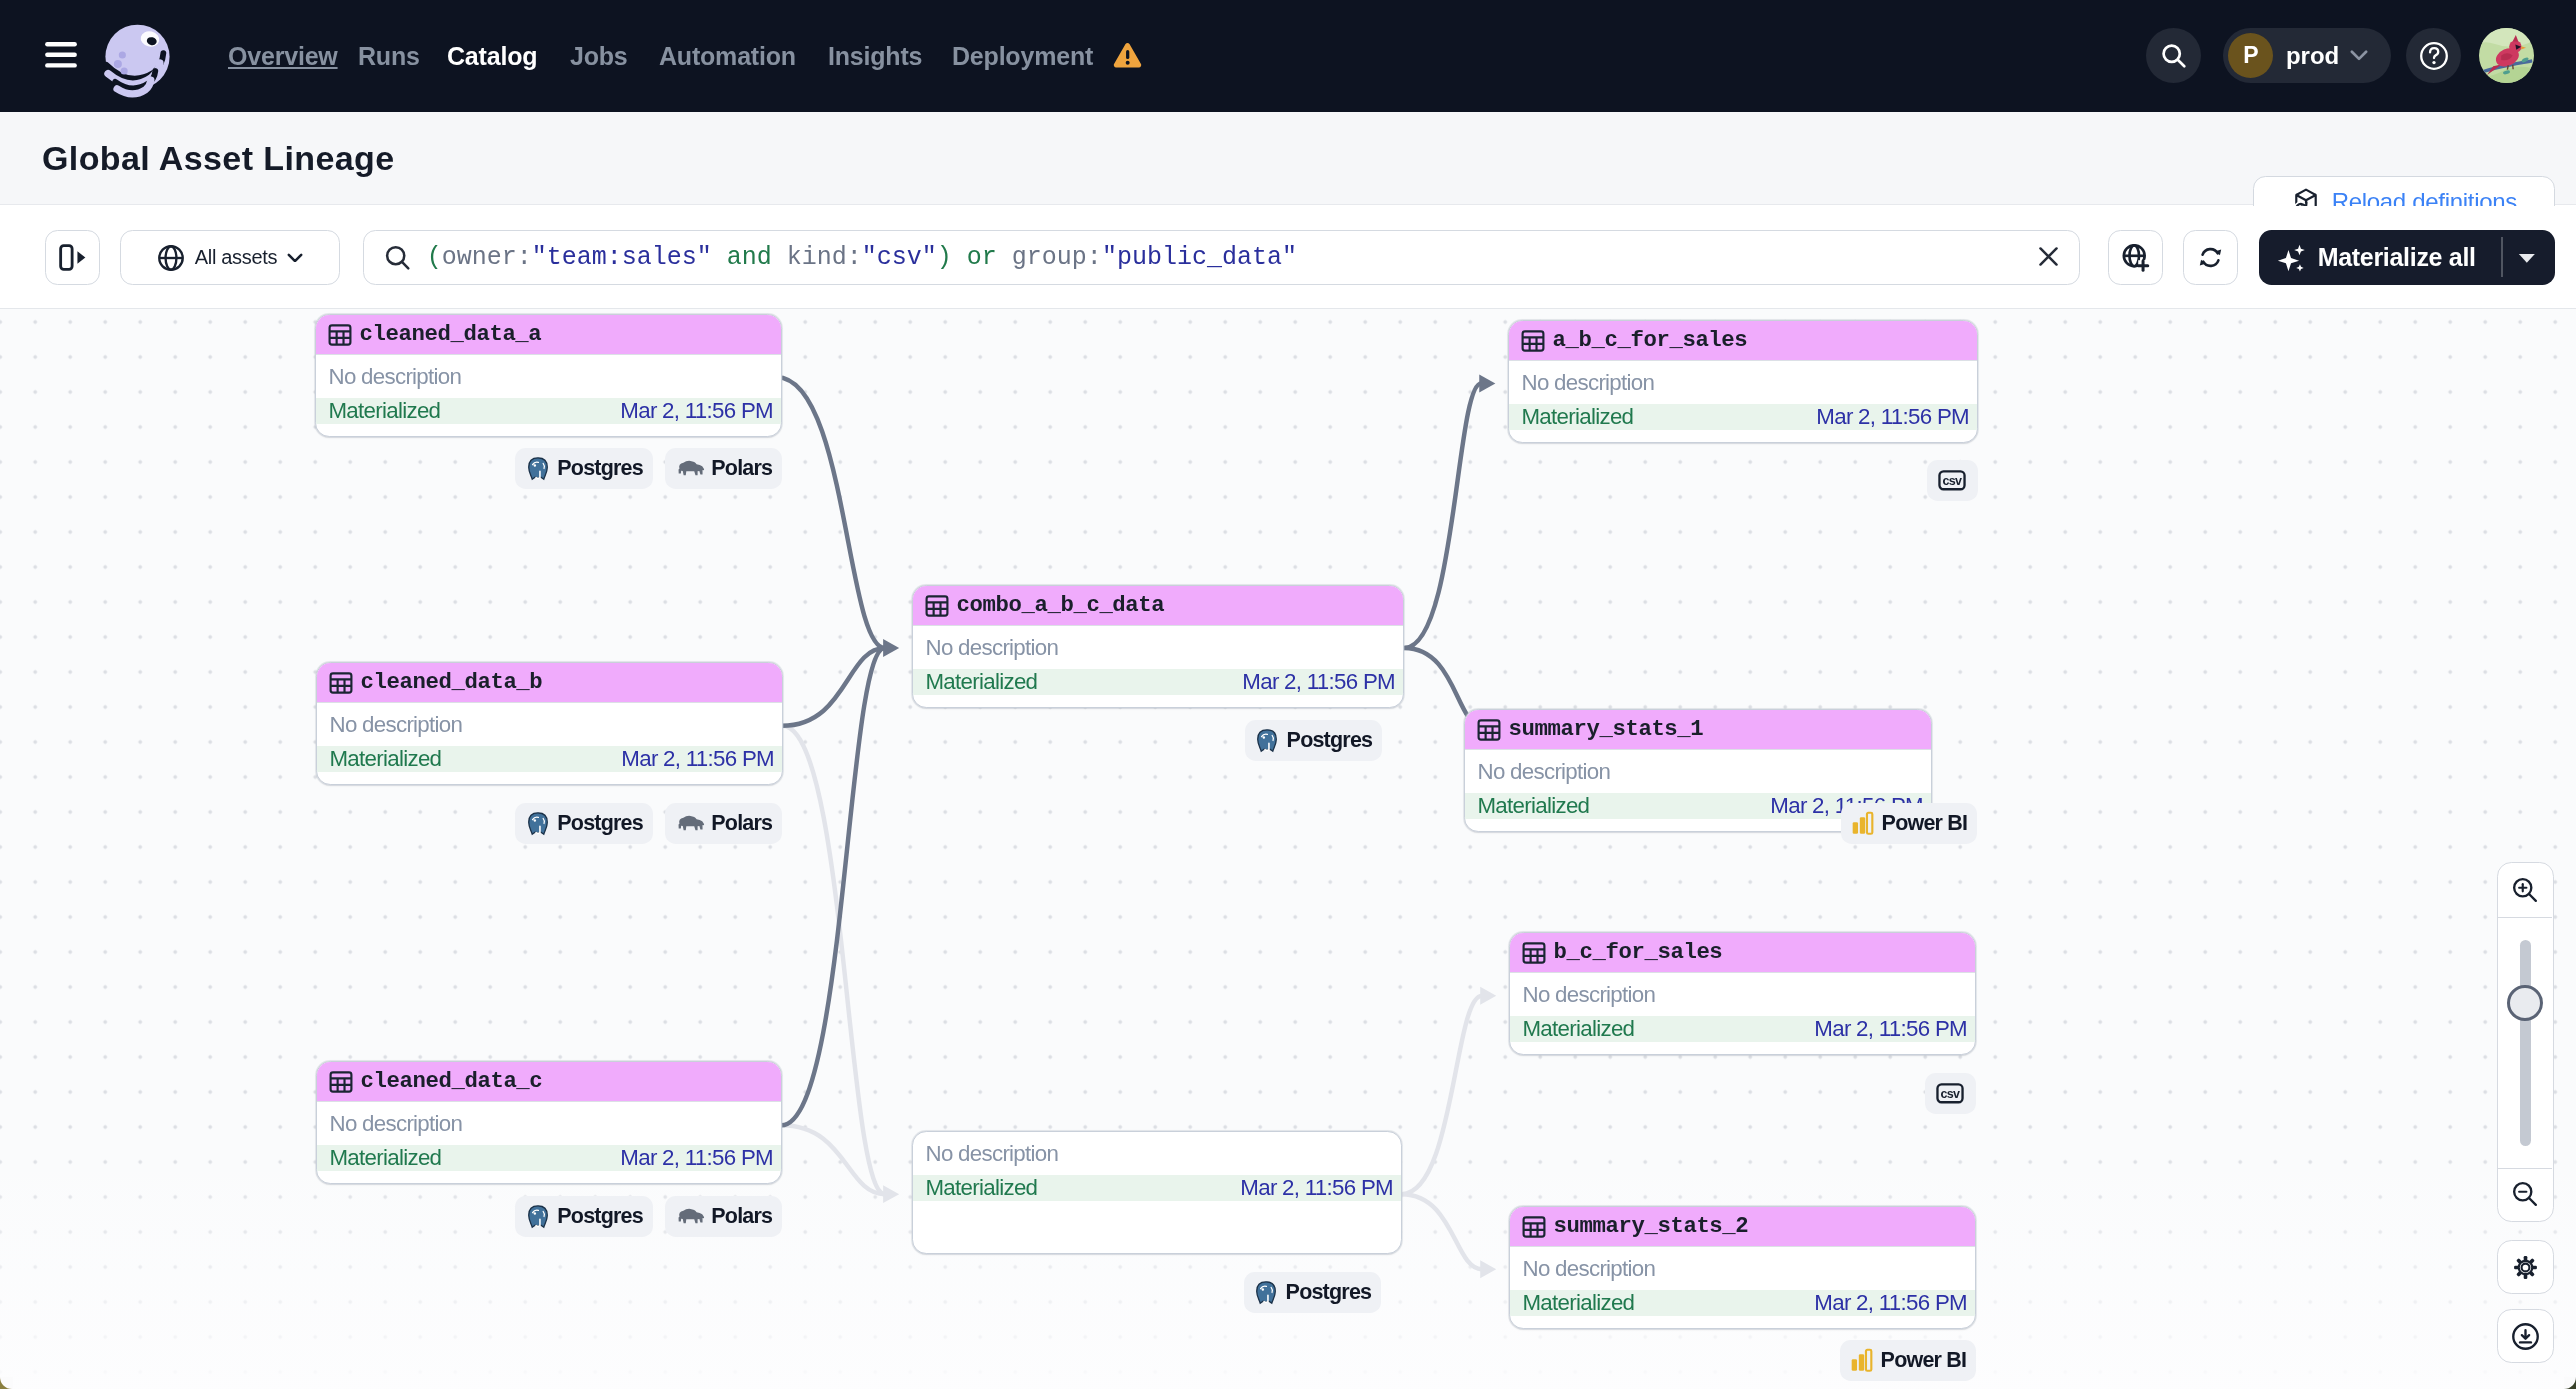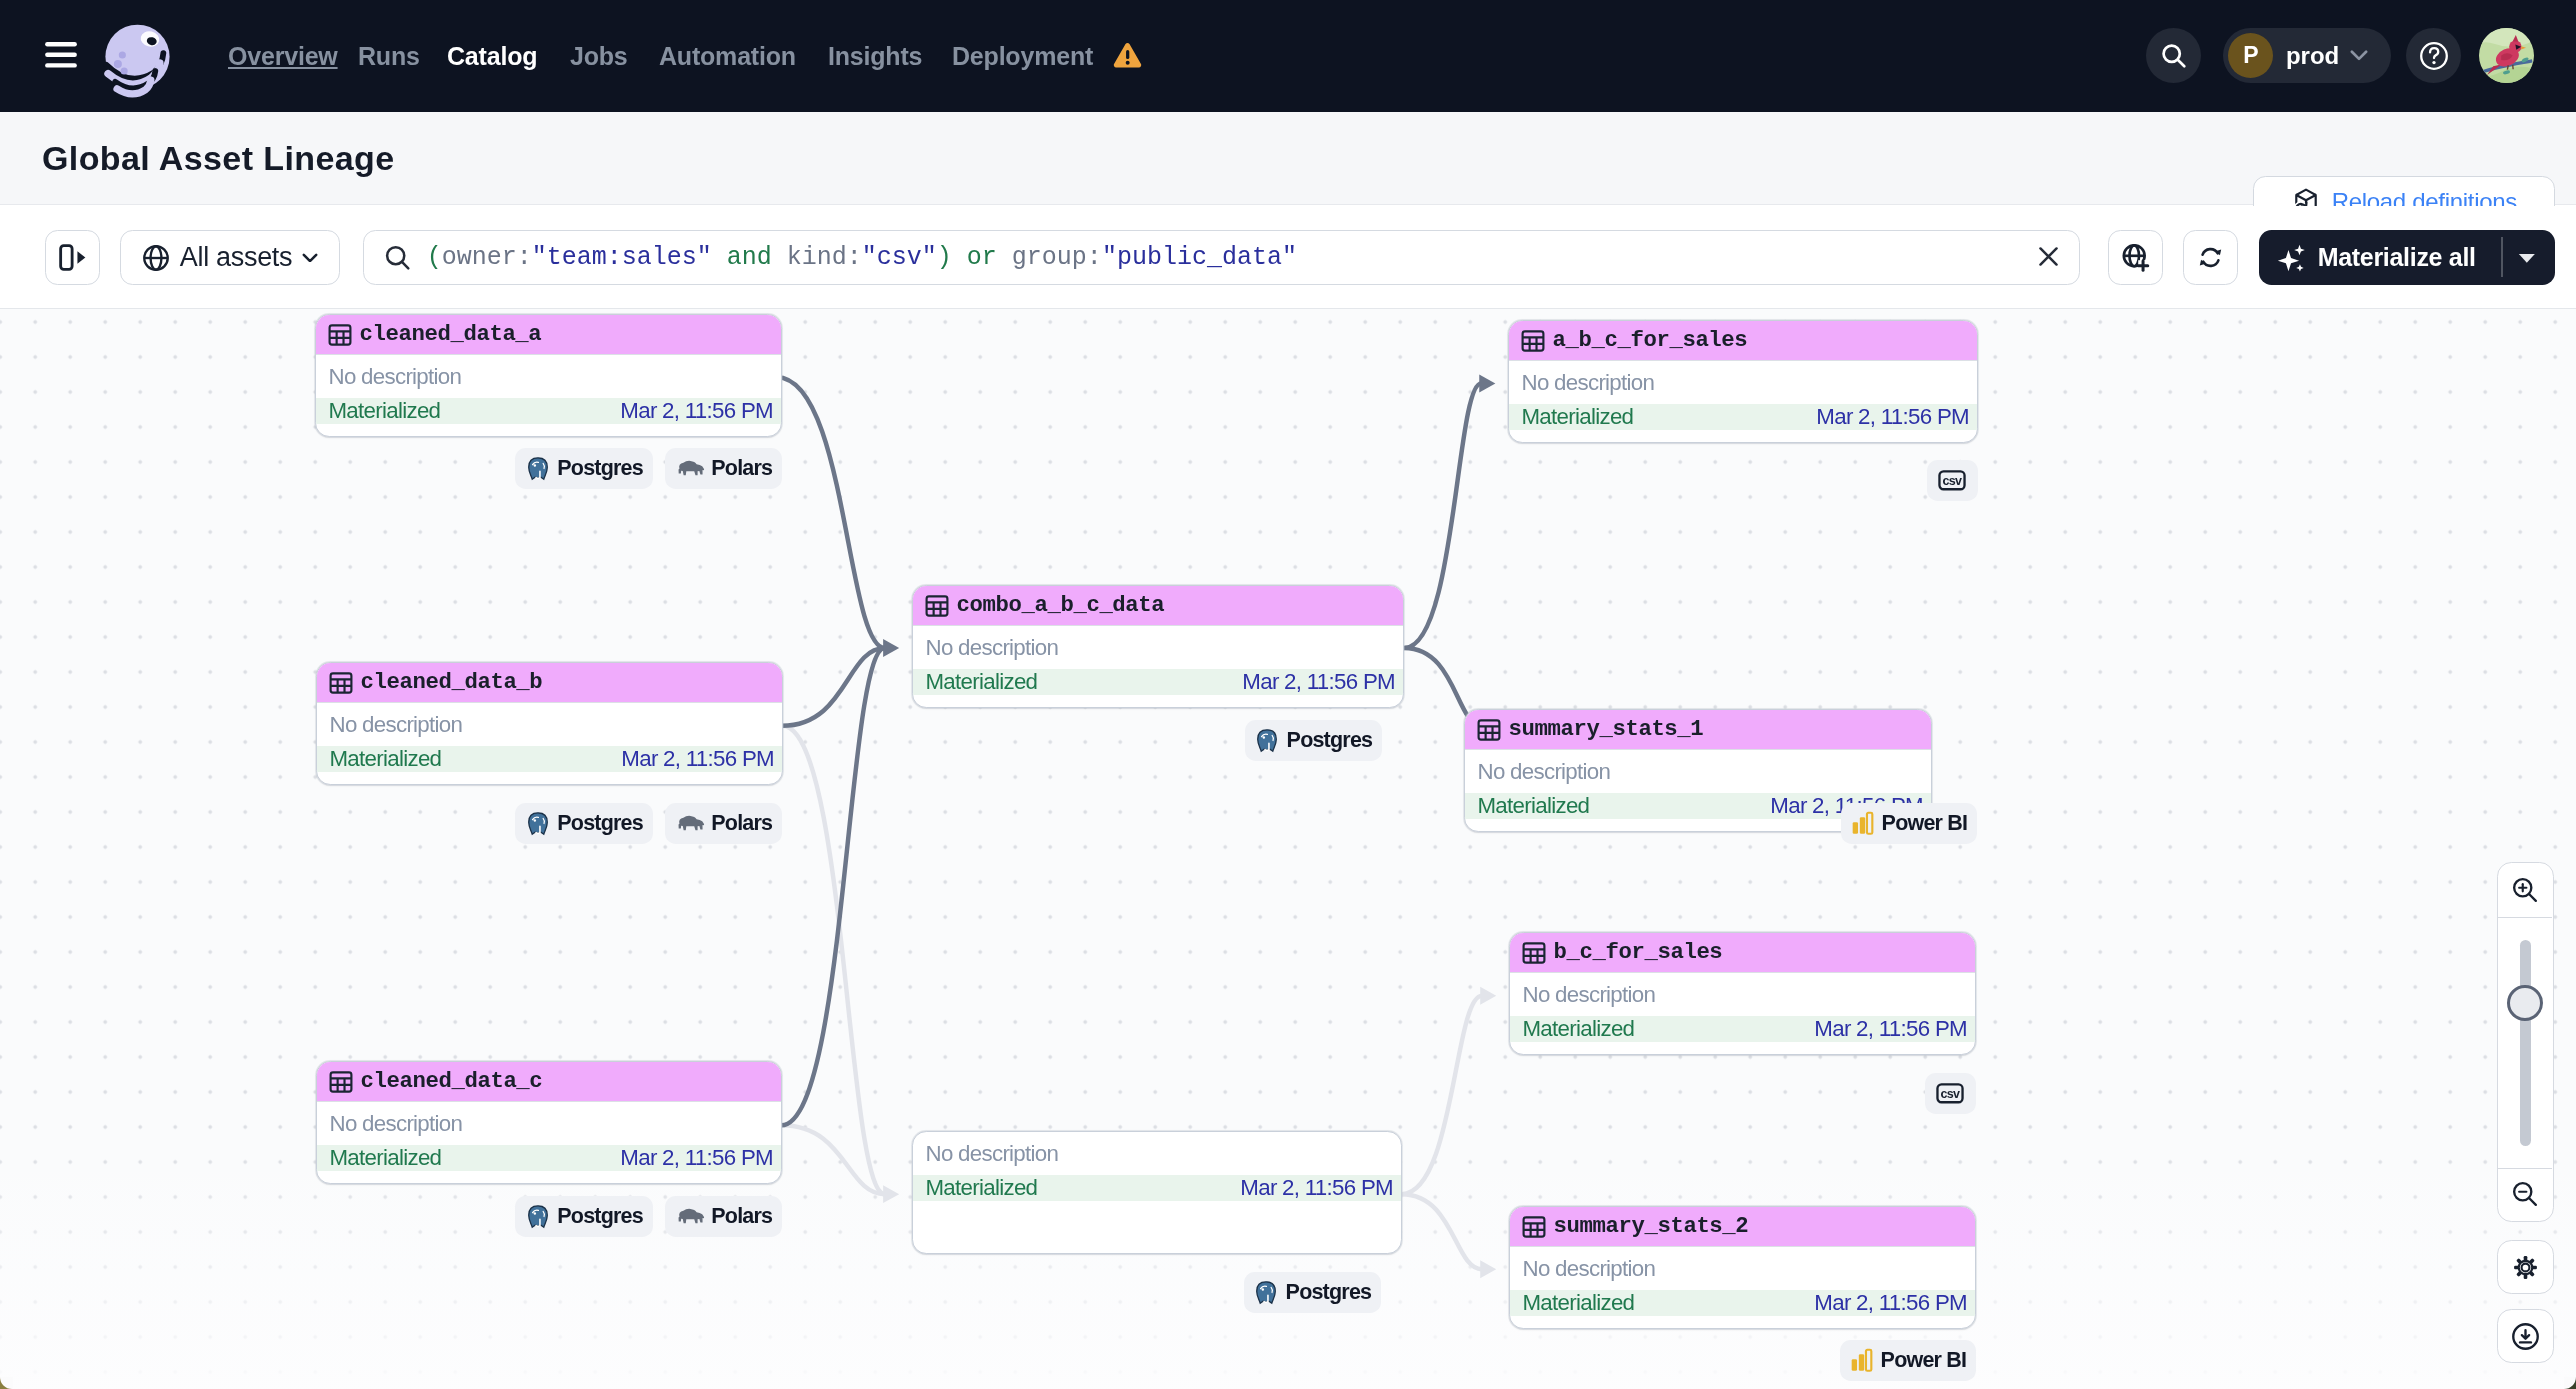--- a/index.html
+++ b/index.html
@@ -141,21 +141,21 @@
   <span>Reload definitions</span>
 </div>
 
 <div id="toolbar"></div>
 <div class="tbtn" style="left:45px;width:55px;">
   <svg width="30" height="29" viewBox="0 0 34 32">
     <rect x="3" y="2.5" width="13" height="27" rx="3.5" stroke="#18202E" stroke-width="3.2" fill="none"></rect>
     <path d="M 22 9 L 31 16 L 22 23 Z" fill="#18202E"></path>
   </svg>
 </div>
-<div class="tbtn" style="left:120px;width:220px;gap:9.8px;font-size:27px;font-weight:500;color:#18202E;letter-spacing:-0.3px;">
+<div class="tbtn" style="left:120px;width:220px;gap:9.8px;font-size:20px;font-weight:500;color:#18202E;letter-spacing:-0.3px;">
   <svg width="28" height="28" viewBox="0 0 31 31">
     <circle cx="15.5" cy="15.5" r="13" stroke="#18202E" stroke-width="2.6" fill="none"></circle>
     <ellipse cx="15.5" cy="15.5" rx="6" ry="13" stroke="#18202E" stroke-width="2.6" fill="none"></ellipse>
     <line x1="2.5" y1="15.5" x2="28.5" y2="15.5" stroke="#18202E" stroke-width="2.6"></line>
   </svg>
   <span>All assets</span>
   <svg width="16" height="9.8" viewBox="0 0 18 11">
       <path d="M2 2 L9 9 L16 2" stroke="#18202E" stroke-width="2.8" fill="none" stroke-linecap="round" stroke-linejoin="round"></path>
     </svg>
 </div>

